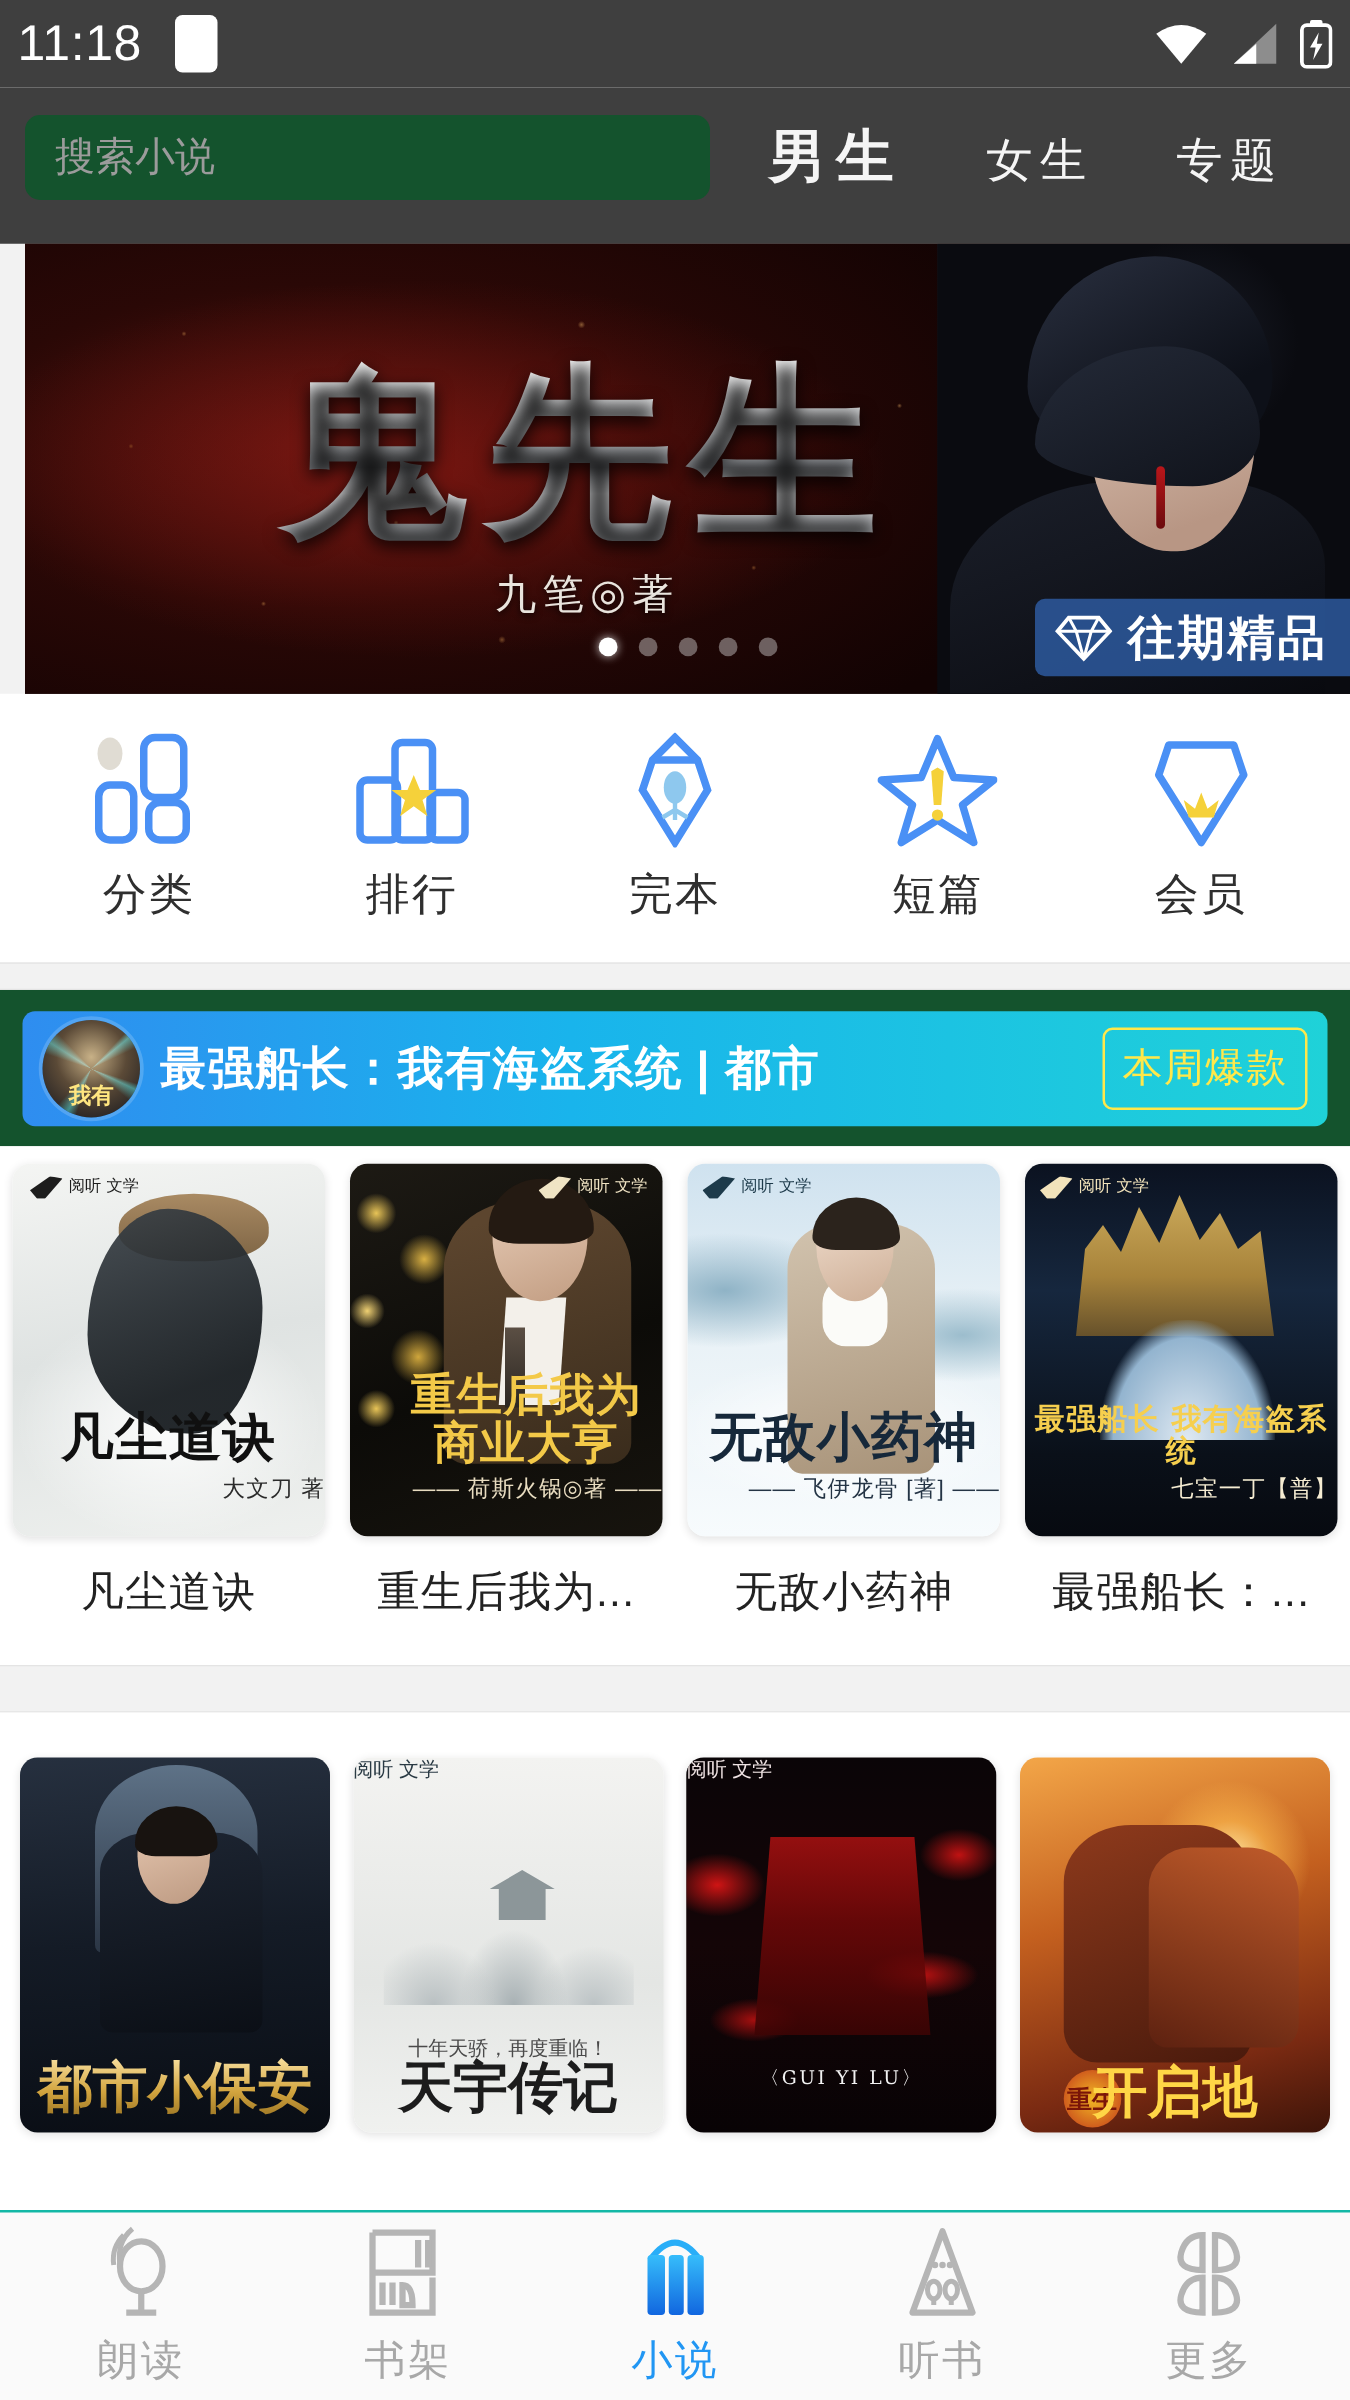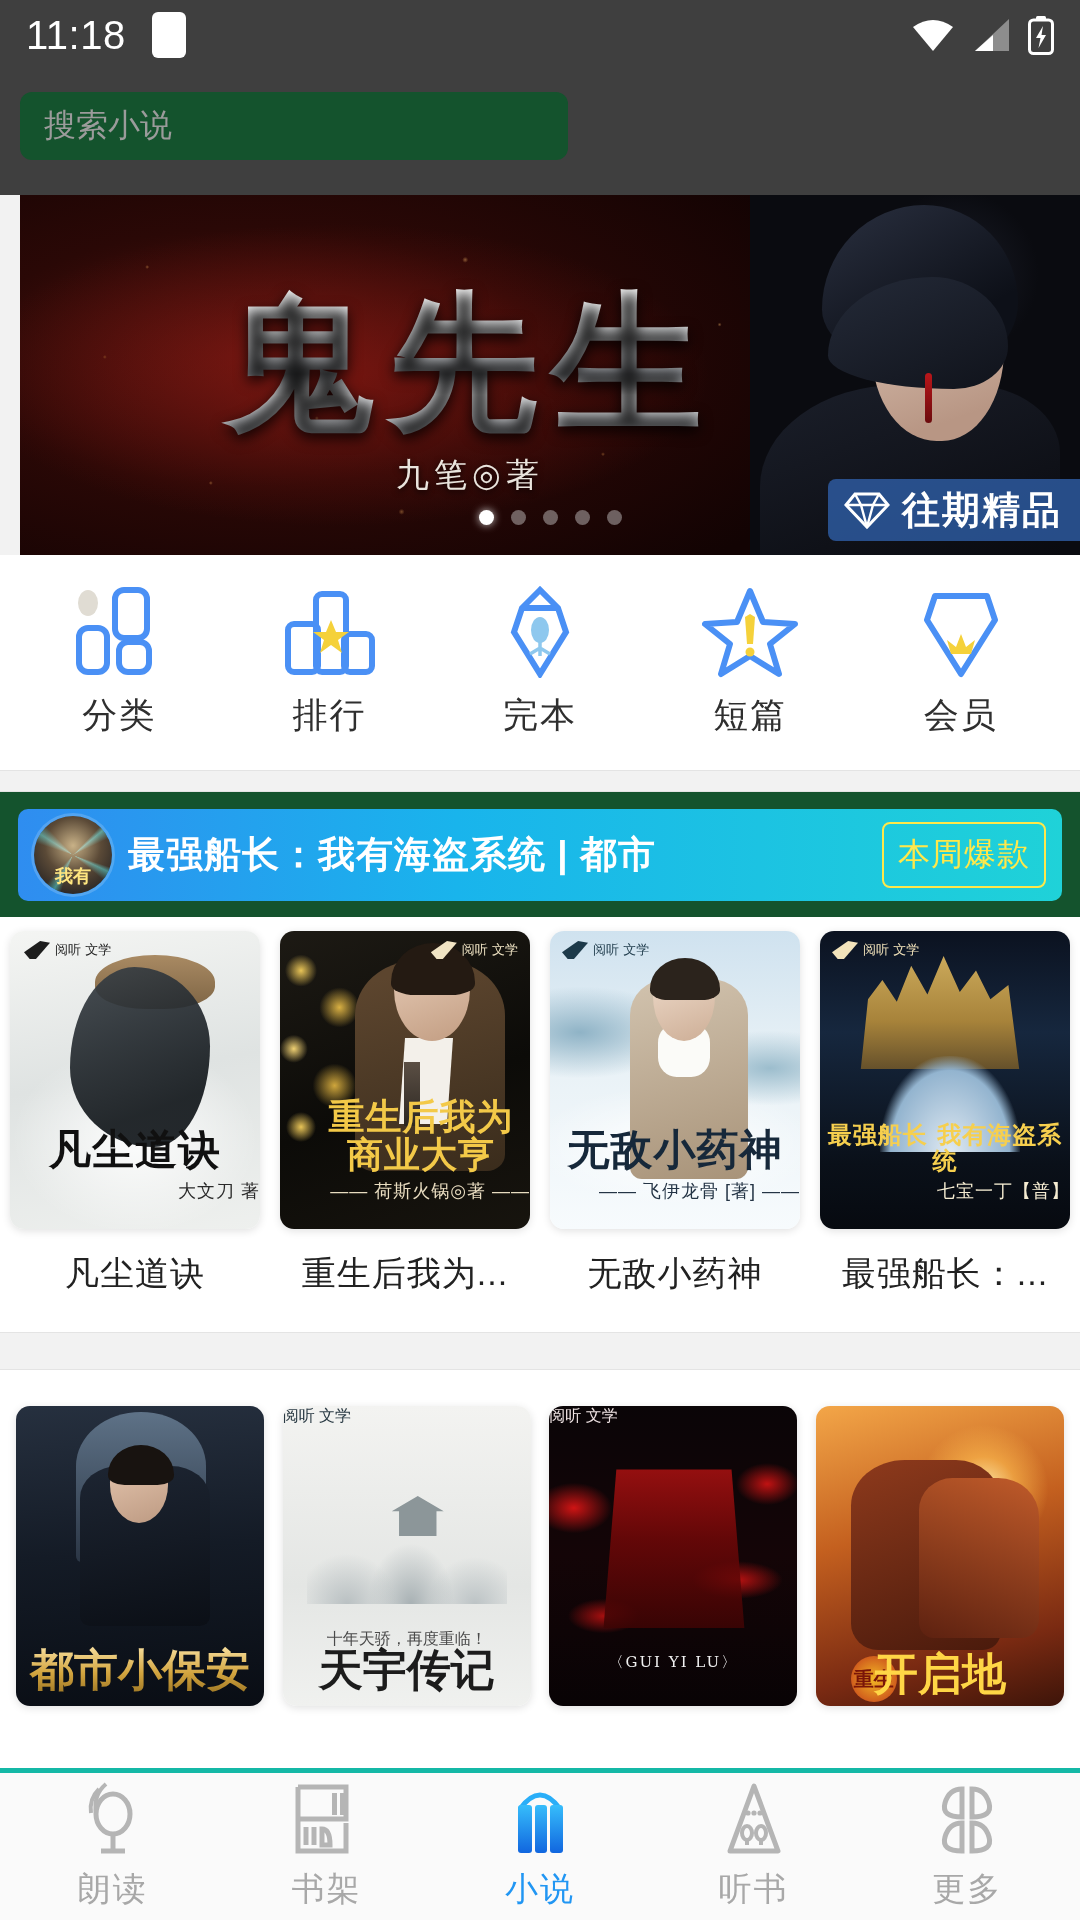--- a/index.html
+++ b/index.html
@@ -6,21 +6,21 @@
   html,body { width:1080px; height:1920px; }
   body {
     font-family:"Liberation Sans","DejaVu Sans",sans-serif;
     background:#f2f2f2; overflow:hidden; position:relative;
   }
   .screen { width:1080px; height:1920px; display:flex; flex-direction:column; position:relative; }
 
   
   .statusbar {
     height:70px; background:#3f3f3f; color:#fff;
-    display:flex; align-items:center; padding:0 26px; flex:0 0 70px;
+    display:flex; align-items:center; padding:0 14px; flex:0 0 70px;
   }
   .sb-time { font-size:40px; letter-spacing:.5px; font-weight:400; }
   .sb-box { width:34px; height:46px; background:#fff; border-radius:6px; margin-left:26px; }
   .sb-right { margin-left:auto; display:flex; align-items:center; gap:18px; }
   .ico-wifi, .ico-sig, .ico-bat { display:block; }
 
   
   .header {
     background:#3f3f3f; flex:0 0 125px; display:flex; align-items:center;
     padding:0 20px 14px 20px;
@@ -303,21 +303,21 @@
   .m4 .mt { position:absolute; left:0; right:0; bottom:2px; text-align:center;
     font-family:"DejaVu Serif","Liberation Serif",serif; font-size:44px; font-weight:800;
     color:#ffd646; }
   .m4 .seal { position:absolute; left:14%; bottom:4px; width:46px; height:46px;
     background:radial-gradient(circle,#f2b824,#c2371a); border-radius:50%;
     color:#7a1508; font-size:20px; font-weight:800; display:flex;
     align-items:center; justify-content:center; }
 
   
   .tabbar {
-    flex:0 0 152px; background:#fafafa; border-top:5px solid #14b8a6;
+    flex:0 0 152px; background:#fafafa; border-top:2px solid #14b8a6;
     display:flex; align-items:center; justify-content:space-around; padding:0 6px;
   }
   .tb { display:flex; flex-direction:column; align-items:center; gap:10px; width:180px; }
   .tb-label { font-size:33px; color:#a8a8a8; letter-spacing:2px; }
   .tb.active .tb-label { color:#2196f3; }
 </style>
 </head>
 <body>
 
 <div class="screen">
@@ -337,20 +337,25 @@
         <rect x="1.5" y="5" width="23" height="33.5" rx="4" fill="none" stroke="#fff" stroke-width="3"></rect>
         <rect x="8" y="1" width="10" height="4" rx="1.5" fill="#fff"></rect>
         <path d="M15 11 L8 23 L12.5 23 L10.5 33 L18 20 L13.5 20 Z" fill="#fff"></path>
       </svg>
     </div>
   </div>
 
   <div class="header">
     <div class="searchbox">
       <span class="ph">搜索小说</span>
+    </div>
+    <div class="tabs">
+      <div class="tab active">男生</div>
+      <div class="tab">女生</div>
+      <div class="tab">专题</div>
     </div>
   </div>
 
   <div class="banner">
     <div class="glow"></div>
     <div class="sparks"></div>
     <div class="portrait">
       <div class="body"></div>
       <div class="hair"></div>
       <div class="face"></div>

